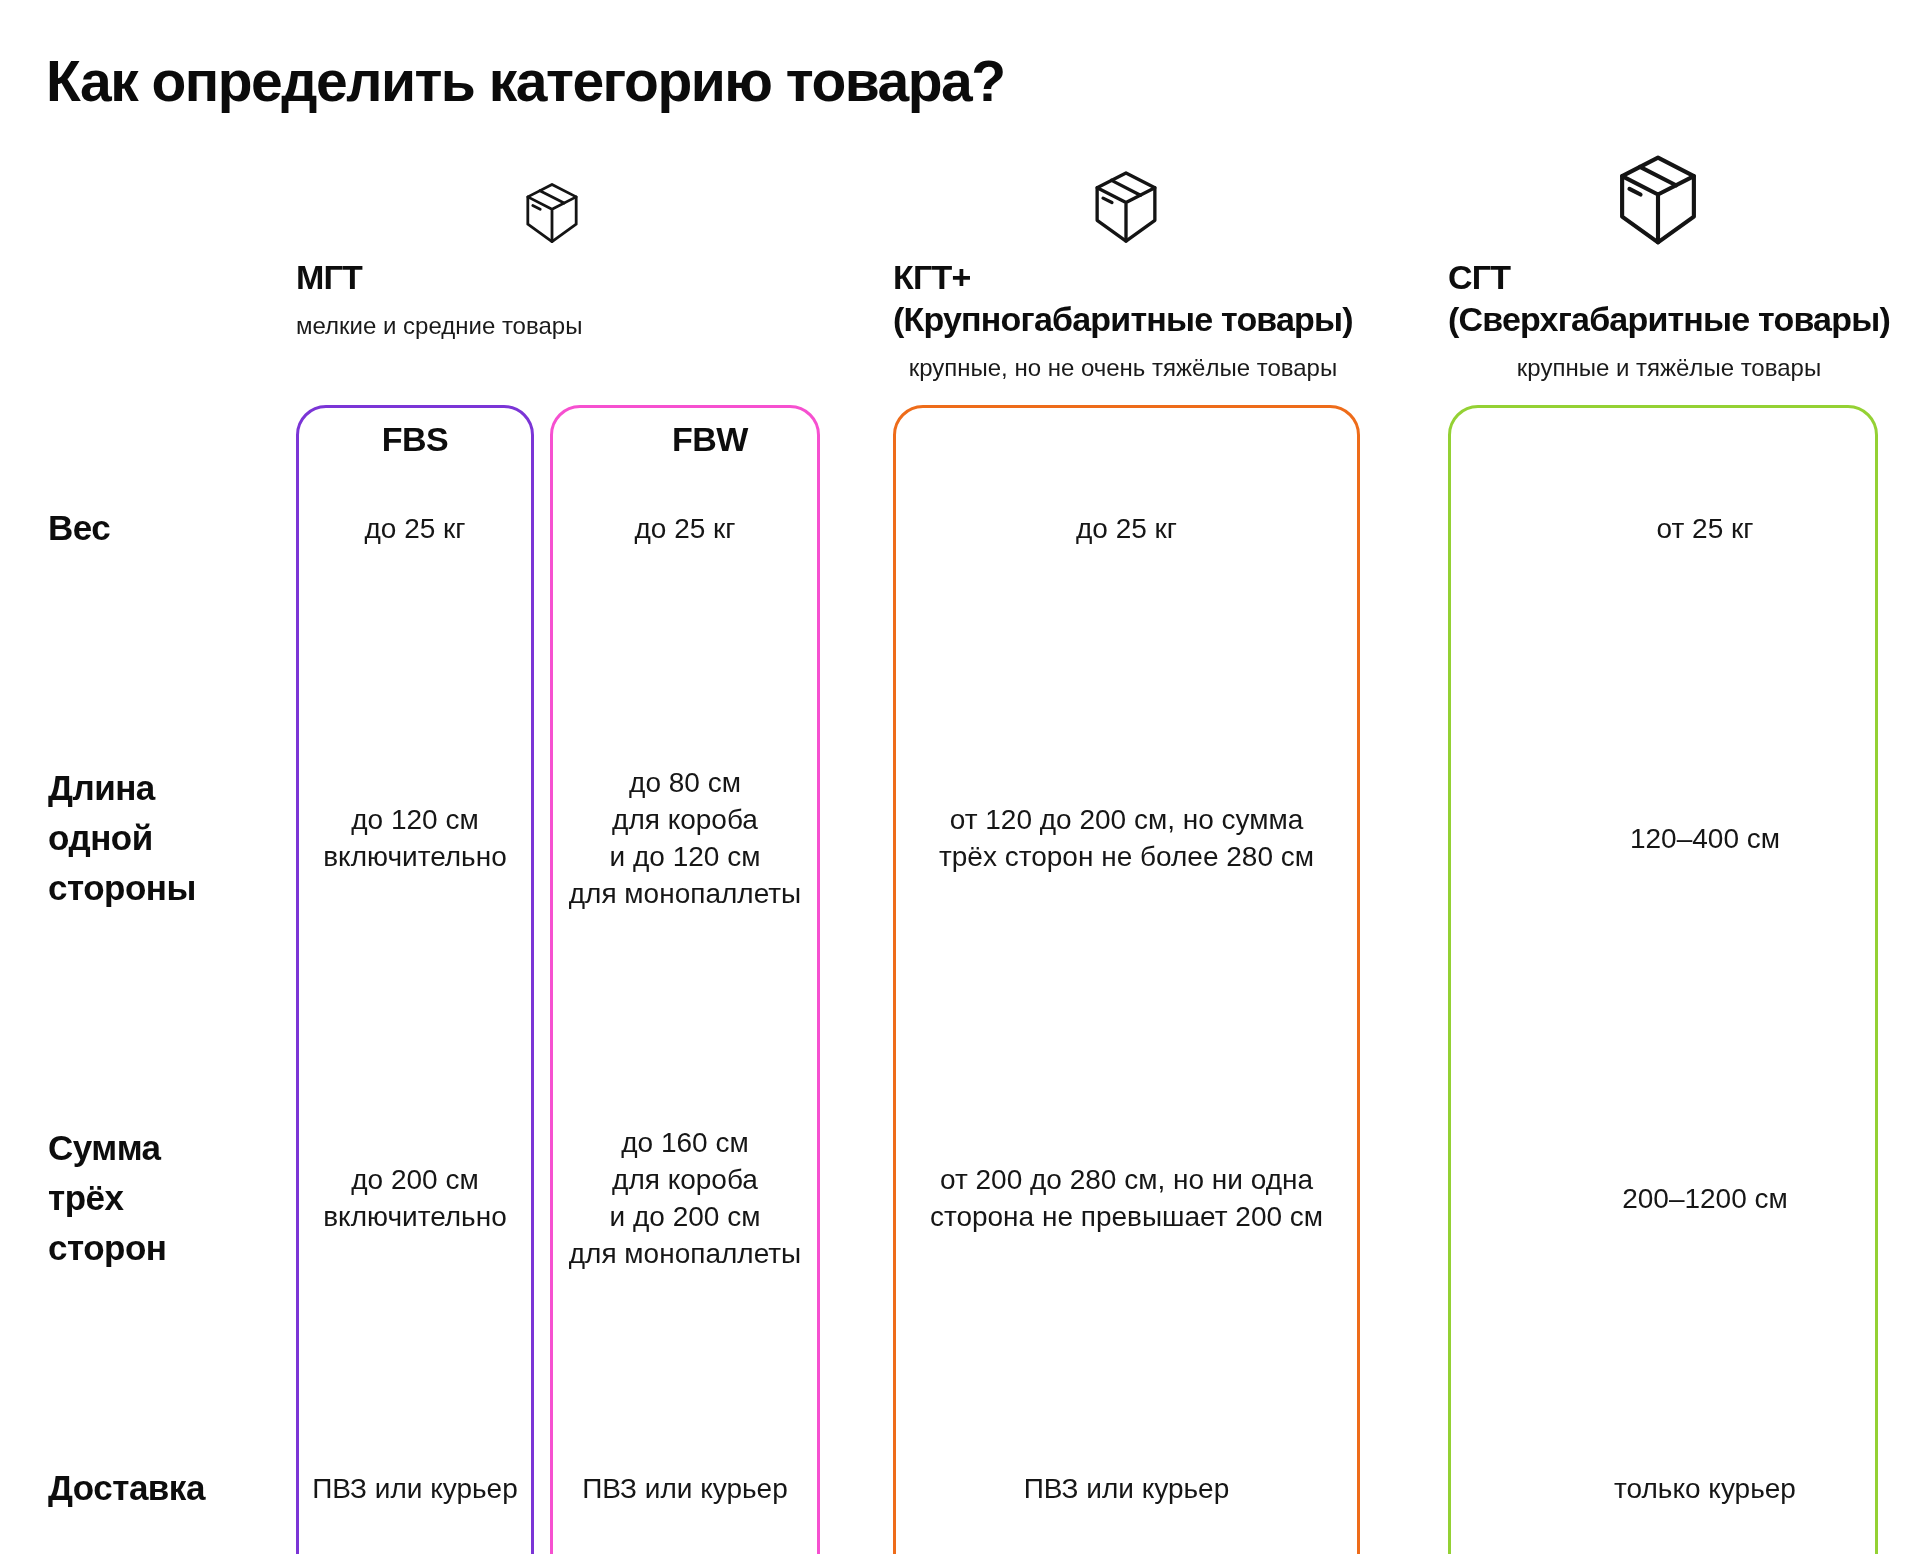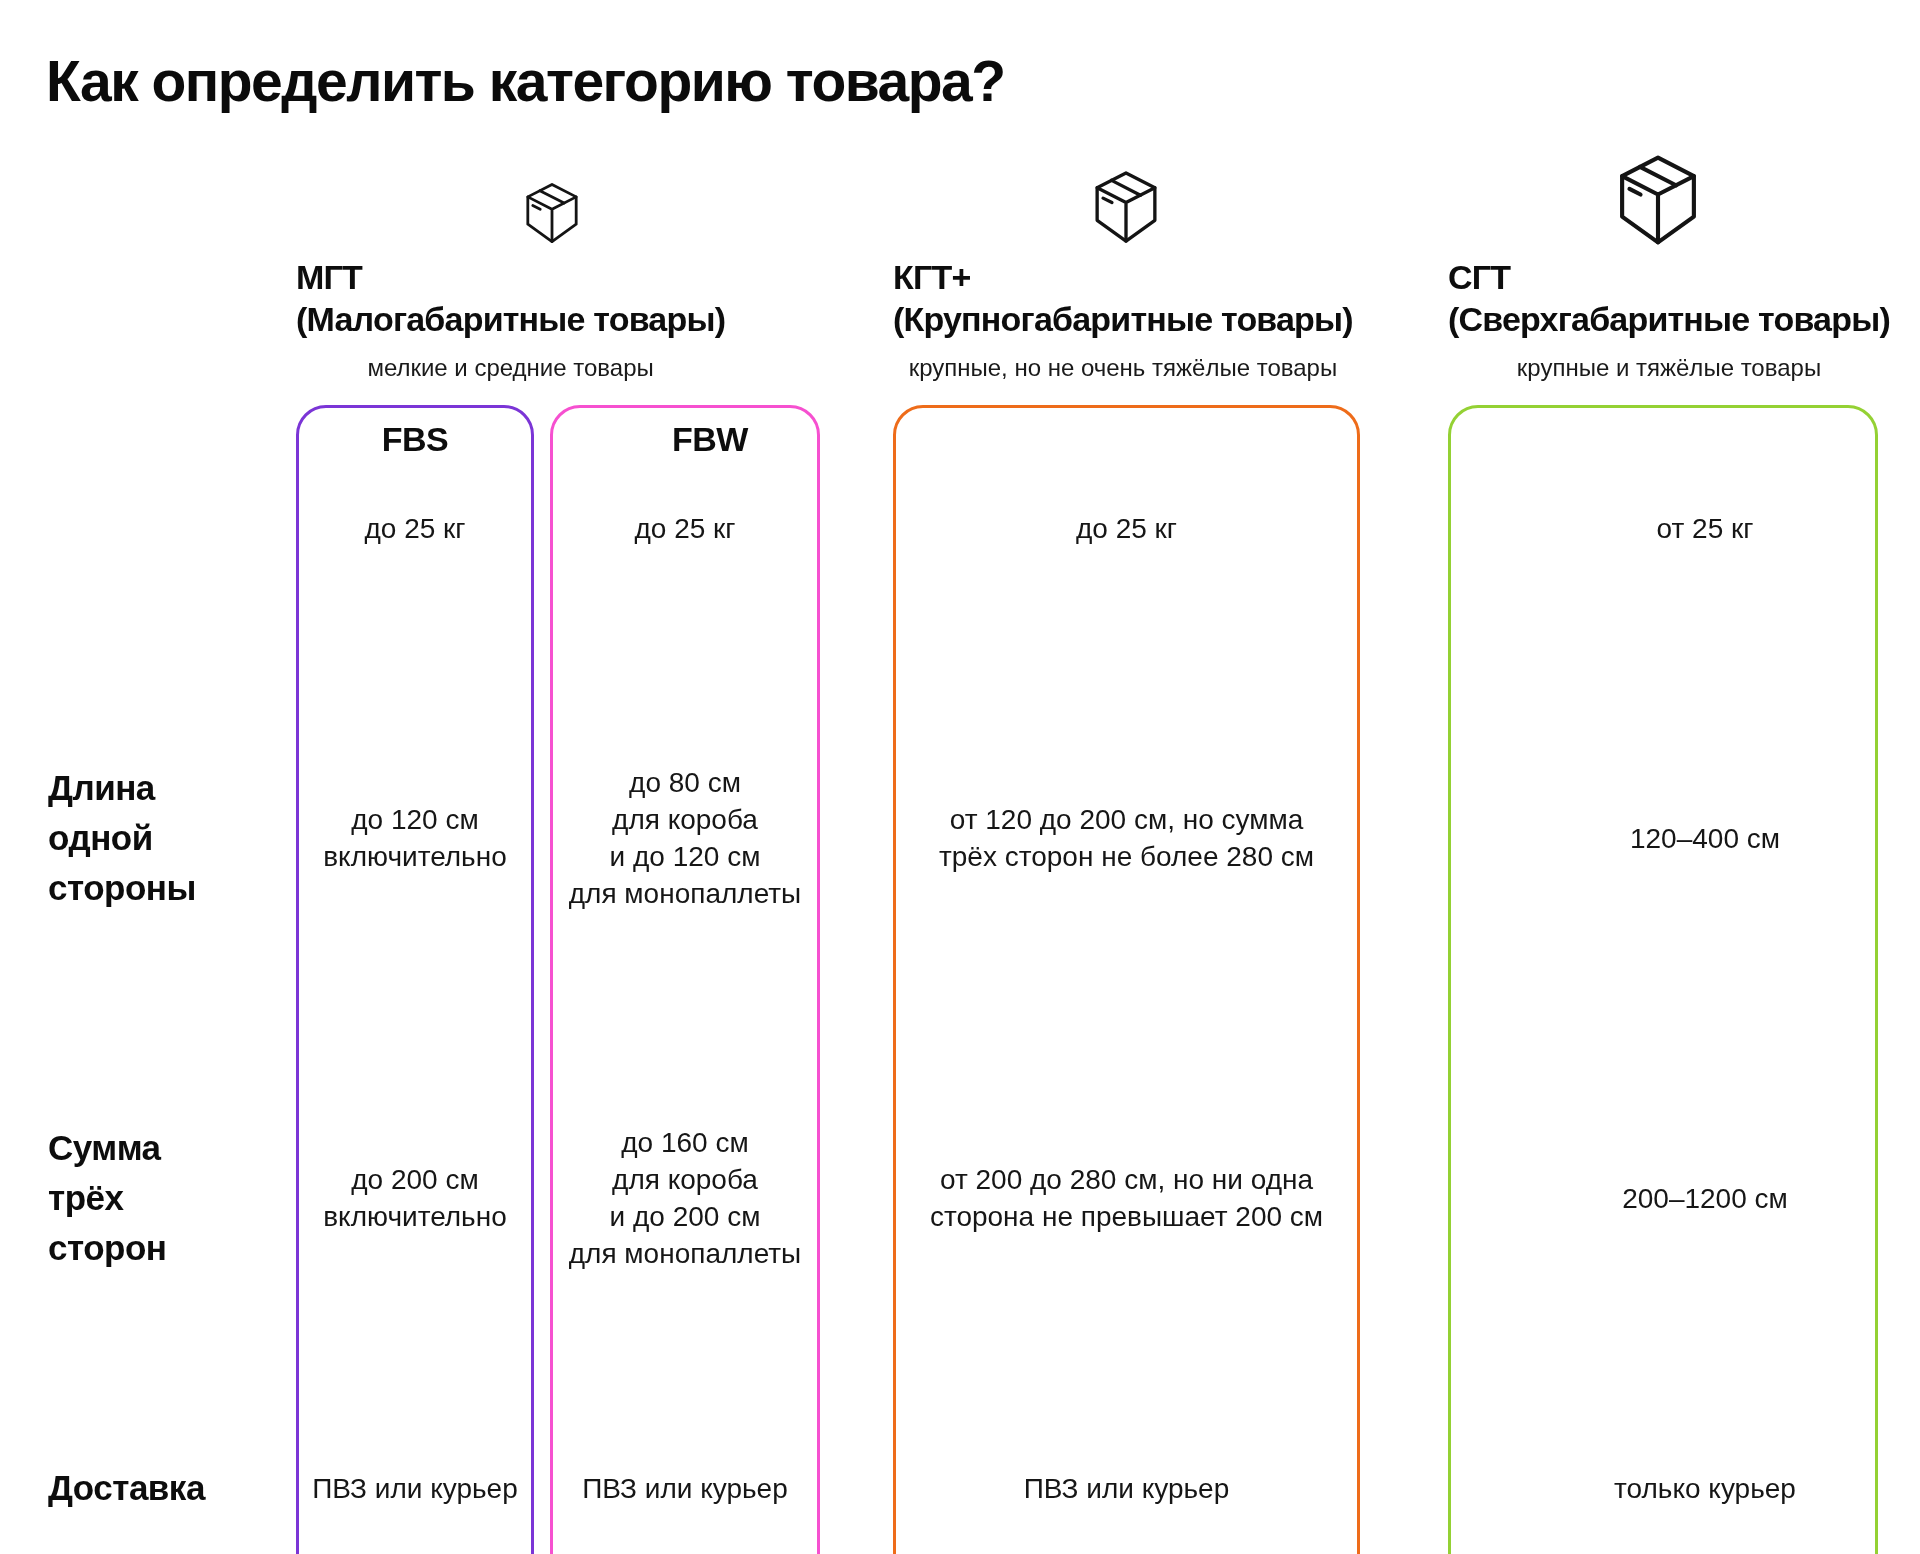--- a/index.html
+++ b/index.html
@@ -144,21 +144,20 @@
   </svg>
   <svg class="pkg pkg3" viewBox="0 0 100 104">
     <path d="M50 6 L89 26 L89 70 L50 98 L11 70 L11 26 Z"></path>
     <path d="M11 26 L50 46 L89 26 M50 46 L50 98"></path>
     <path d="M30.5 16 L69.5 36"></path>
     <path d="M19 40 L31 46"></path>
   </svg>
 
   <div class="gh gh1">
     <div class="g-title">МГТ</div>
-    <div class="g-sub">(Малогабаритные товары)</div>
     <div class="g-desc">мелкие и средние товары</div>
   </div>
   <div class="gh gh2">
     <div class="g-title">КГТ+</div>
     <div class="g-sub">(Крупногабаритные товары)</div>
     <div class="g-desc">крупные, но не очень тяжёлые товары</div>
   </div>
   <div class="gh gh3">
     <div class="g-title">СГТ</div>
     <div class="g-sub">(Сверхгабаритные товары)</div>
@@ -166,20 +165,21 @@
   </div>
 
   <div class="card card-fbs"></div>
   <div class="card card-fbw"></div>
   <div class="card card-kgt"></div>
   <div class="card card-sgt"></div>
 
   <div class="card-label cl-fbs">FBS</div>
   <div class="card-label cl-fbw">FBW</div>
 
+  <div class="row-label r-weight">Вес</div>
   <div class="row-label r-length">Длина
 одной
 стороны</div>
   <div class="row-label r-sum">Сумма
 трёх
 сторон</div>
   <div class="row-label r-delivery">Доставка</div>
 
   <div class="cell c-fbs r-weight">до 25 кг</div>
   <div class="cell c-fbw r-weight">до 25 кг</div>

